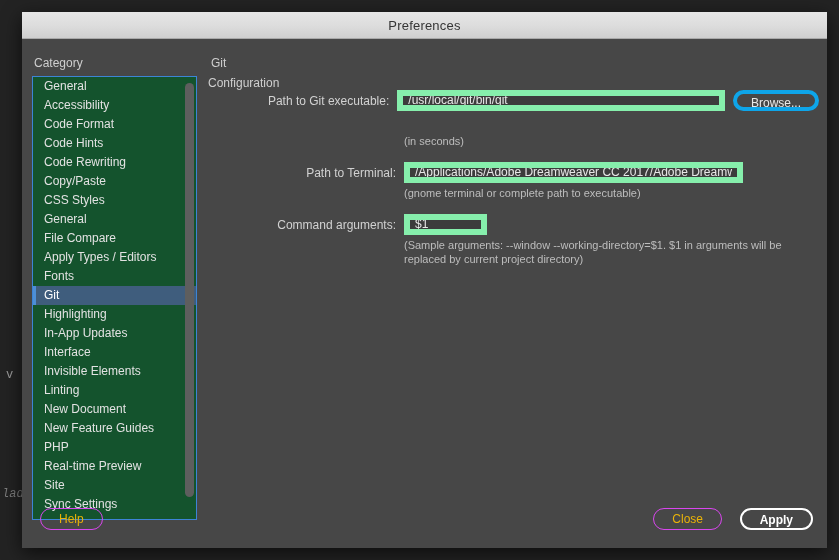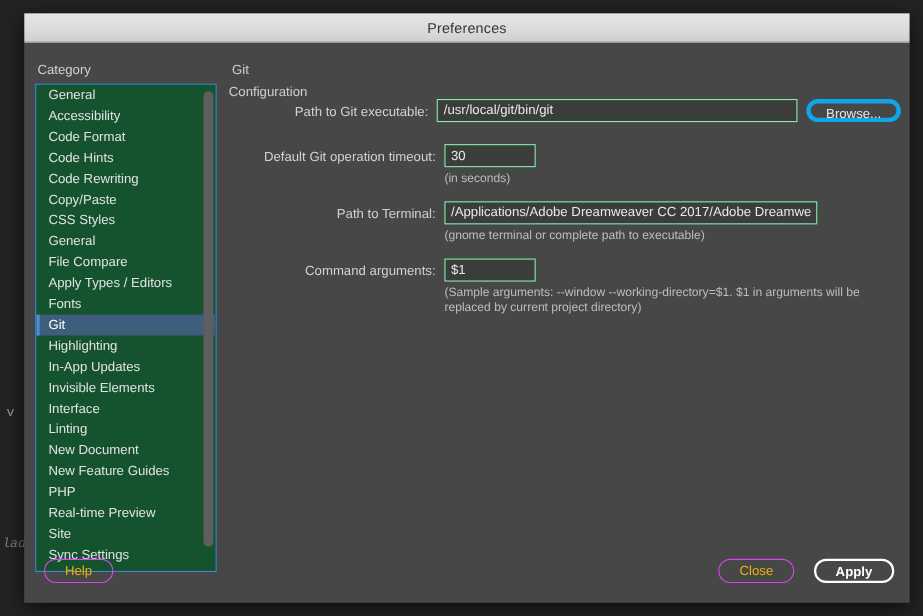--- a/index.html
+++ b/index.html
@@ -137,21 +137,21 @@
     text-align: right;
     font-size: 12px;
     color: #d2d2d2;
     padding-top: 4px;
     padding-right: 8px;
     box-sizing: border-box;
     white-space: nowrap;
   }
   .txt {
     background: #3c3c3c;
-    border: 1px solid #86efac;
+    border: 6px solid #86efac;
     color: #e8e8e8;
     font-size: 12px;
     height: 21px;
     line-height: 21px;
     padding: 0 5px;
     box-sizing: border-box;
     font-family: "Liberation Sans", sans-serif;
     outline: none;
     overflow: hidden;
     text-overflow: clip;
@@ -239,22 +239,22 @@
           <div class="cat-item"><span>Code Rewriting</span></div>
           <div class="cat-item"><span>Copy/Paste</span></div>
           <div class="cat-item"><span>CSS Styles</span></div>
           <div class="cat-item"><span>General</span></div>
           <div class="cat-item"><span>File Compare</span></div>
           <div class="cat-item"><span>Apply Types / Editors</span></div>
           <div class="cat-item"><span>Fonts</span></div>
           <div class="cat-item selected"><span>Git</span></div>
           <div class="cat-item"><span>Highlighting</span></div>
           <div class="cat-item"><span>In-App Updates</span></div>
+          <div class="cat-item"><span>Interface</span></div>
           <div class="cat-item"><span>Invisible Elements</span></div>
-          <div class="cat-item"><span>Interface</span></div>
           <div class="cat-item"><span>Linting</span></div>
           <div class="cat-item"><span>New Document</span></div>
           <div class="cat-item"><span>New Feature Guides</span></div>
           <div class="cat-item"><span>PHP</span></div>
           <div class="cat-item"><span>Real-time Preview</span></div>
           <div class="cat-item"><span>Site</span></div>
           <div class="cat-item"><span>Sync Settings</span></div>
         </div>
       <div id="cat-scrollbar">
         <div id="cat-thumb"></div>
@@ -266,24 +266,20 @@
       <div id="section-title">Configuration</div>
 
       <div class="field-row">
         <div class="field-label">Path to Git executable:</div>
         <input class="txt wide" type="text" value="/usr/local/git/bin/git" style="">
         <button class="btn-pill">Browse...</button>
       </div>
 
       <div class="spacer-lg"></div>
 
-      <div class="field-row">
-        <div class="field-label">Default Git operation timeout:</div>
-        <input class="txt narrow" type="text" value="30" style="">
-      </div>
       <div class="hint">(in seconds)</div>
 
       <div class="spacer-md"></div>
 
       <div class="field-row">
         <div class="field-label">Path to Terminal:</div>
         <input class="txt wide" type="text" value="/Applications/Adobe Dreamweaver CC 2017/Adobe Dreamwea" style="">
       </div>
       <div class="hint">(gnome terminal or complete path to executable)</div>
 

